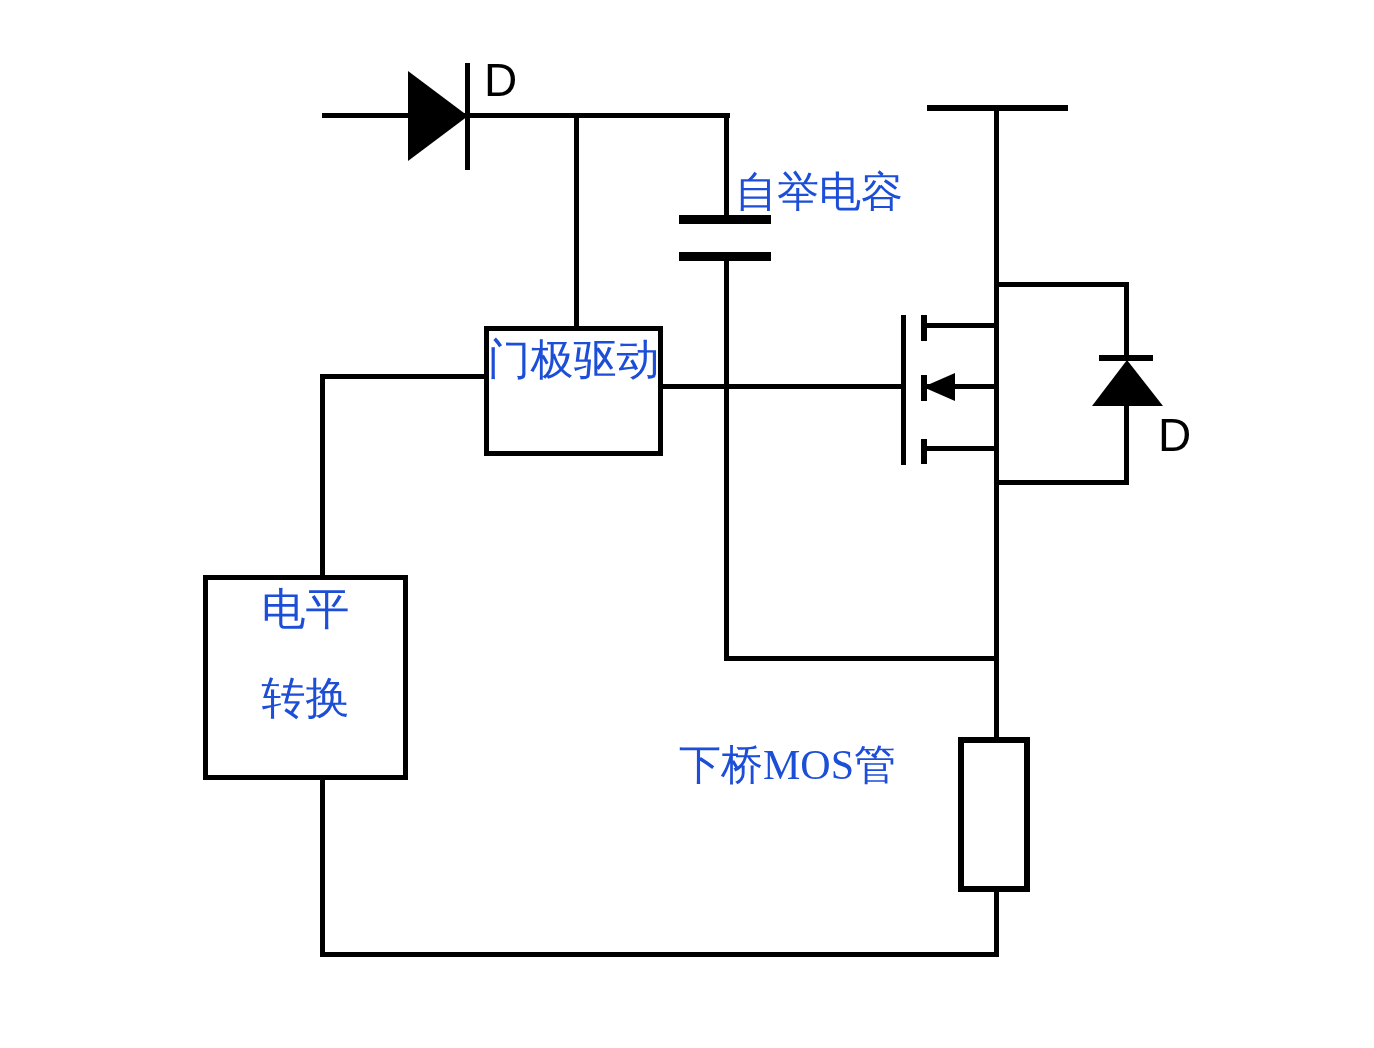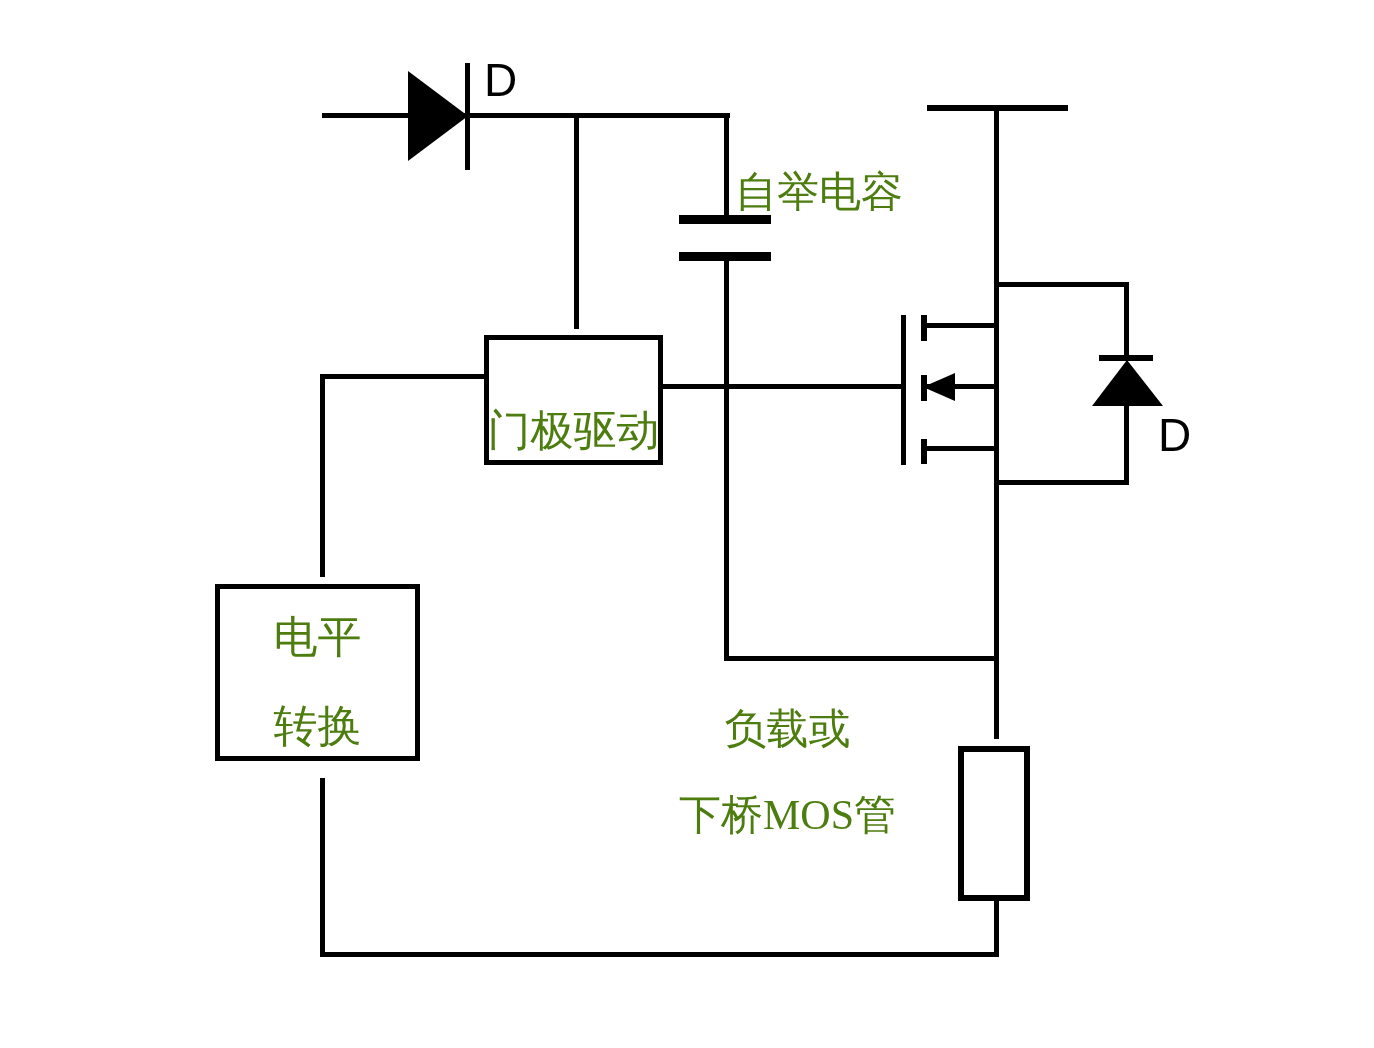--- a/index.html
+++ b/index.html
@@ -11,25 +11,25 @@
     font-family:"Liberation Serif","DejaVu Serif",serif;
     color:#000;
   }
   .wire{position:absolute;background:#000000;}
   .box{
     position:absolute;
     border:5px solid #000000;
     background:#ffffff;
     box-sizing:border-box;
     display:flex;flex-direction:column;
-    align-items:center;justify-content:flex-end;margin-top:9px;
+    align-items:center;justify-content:flex-start;
   }
   .cjk{
     font-family:"Liberation Serif","DejaVu Serif",serif;
-    color:#4d7c0f;
+    color:#1d4ed8;
     white-space:nowrap;
   }
   .latin-label{
     position:absolute;
     font-family:"Liberation Sans","DejaVu Sans",sans-serif;
     font-size:46px;line-height:1;color:#000;
   }
   .gate-driver-label{font-size:43px;}
   .level-shifter-label{font-size:44px;}
   .float-label{position:absolute;}
@@ -90,31 +90,30 @@
   <svg class="overlay" width="1374" height="1048" viewBox="0 0 1374 1048">
     <polygon points="408,71 408,161 468,116" fill="#000000"></polygon>
     <polygon points="923,387 955,373 955,401" fill="#000000"></polygon>
     <polygon points="1127,360 1092,406 1163,406" fill="#000000"></polygon>
   </svg>
 
   <div class="box" style="left:484px;top:326px;width:179px;height:130px">
     <span class="cjk gate-driver-label">门极驱动</span>
   </div>
 
-  <div class="box" style="left:215px;top:575px;width:205px;height:177px">
+  <div class="box" style="left:203px;top:575px;width:205px;height:205px">
     <span class="cjk level-shifter-label">电平</span>
     <span class="cjk level-shifter-label" style="margin-top:30px">转换</span>
   </div>
 
   <div class="box" style="left:958px;top:737px;width:72px;height:155px;border-width:6px"></div>
 
   <span class="latin-label" style="left:484px;top:57px">D</span>
 
   <span class="cjk cap-label float-label" style="left:735px;top:164px">自举电容</span>
 
   <div class="load-note cjk">
-    <div class="line1">负载或</div>
     <div class="line2">下桥MOS管</div>
   </div>
 
   <span class="latin-label" style="left:1158px;top:412px">D</span>
 
 </div>
 
 </body></html>

